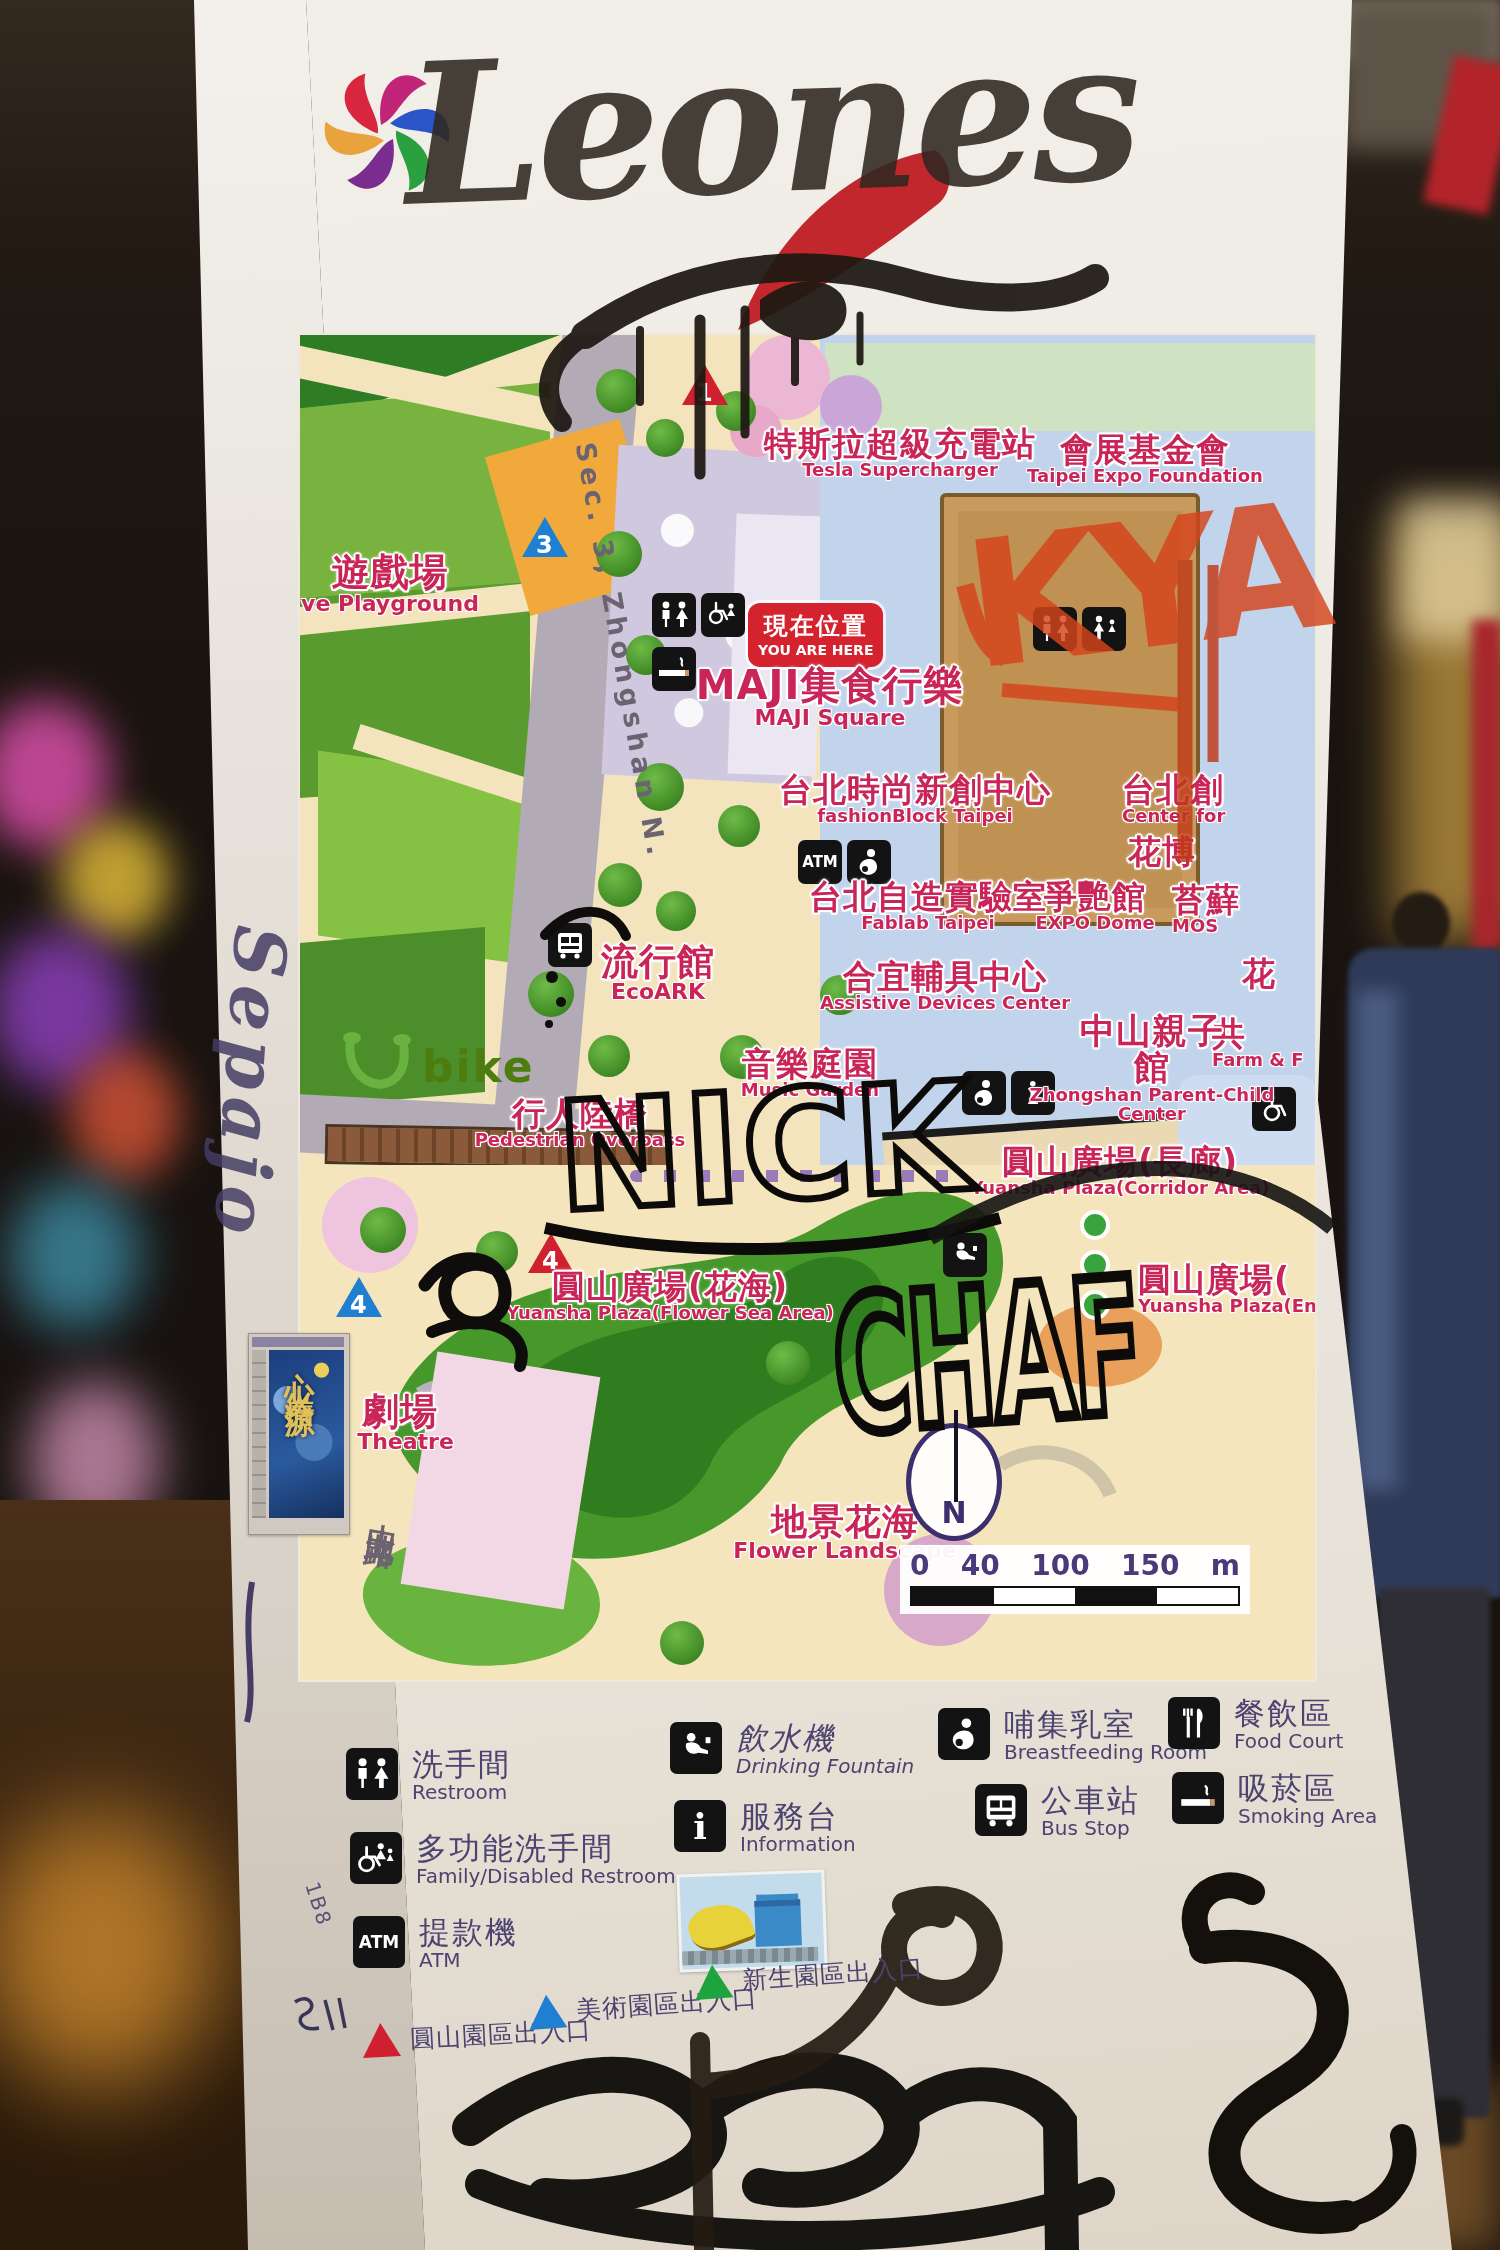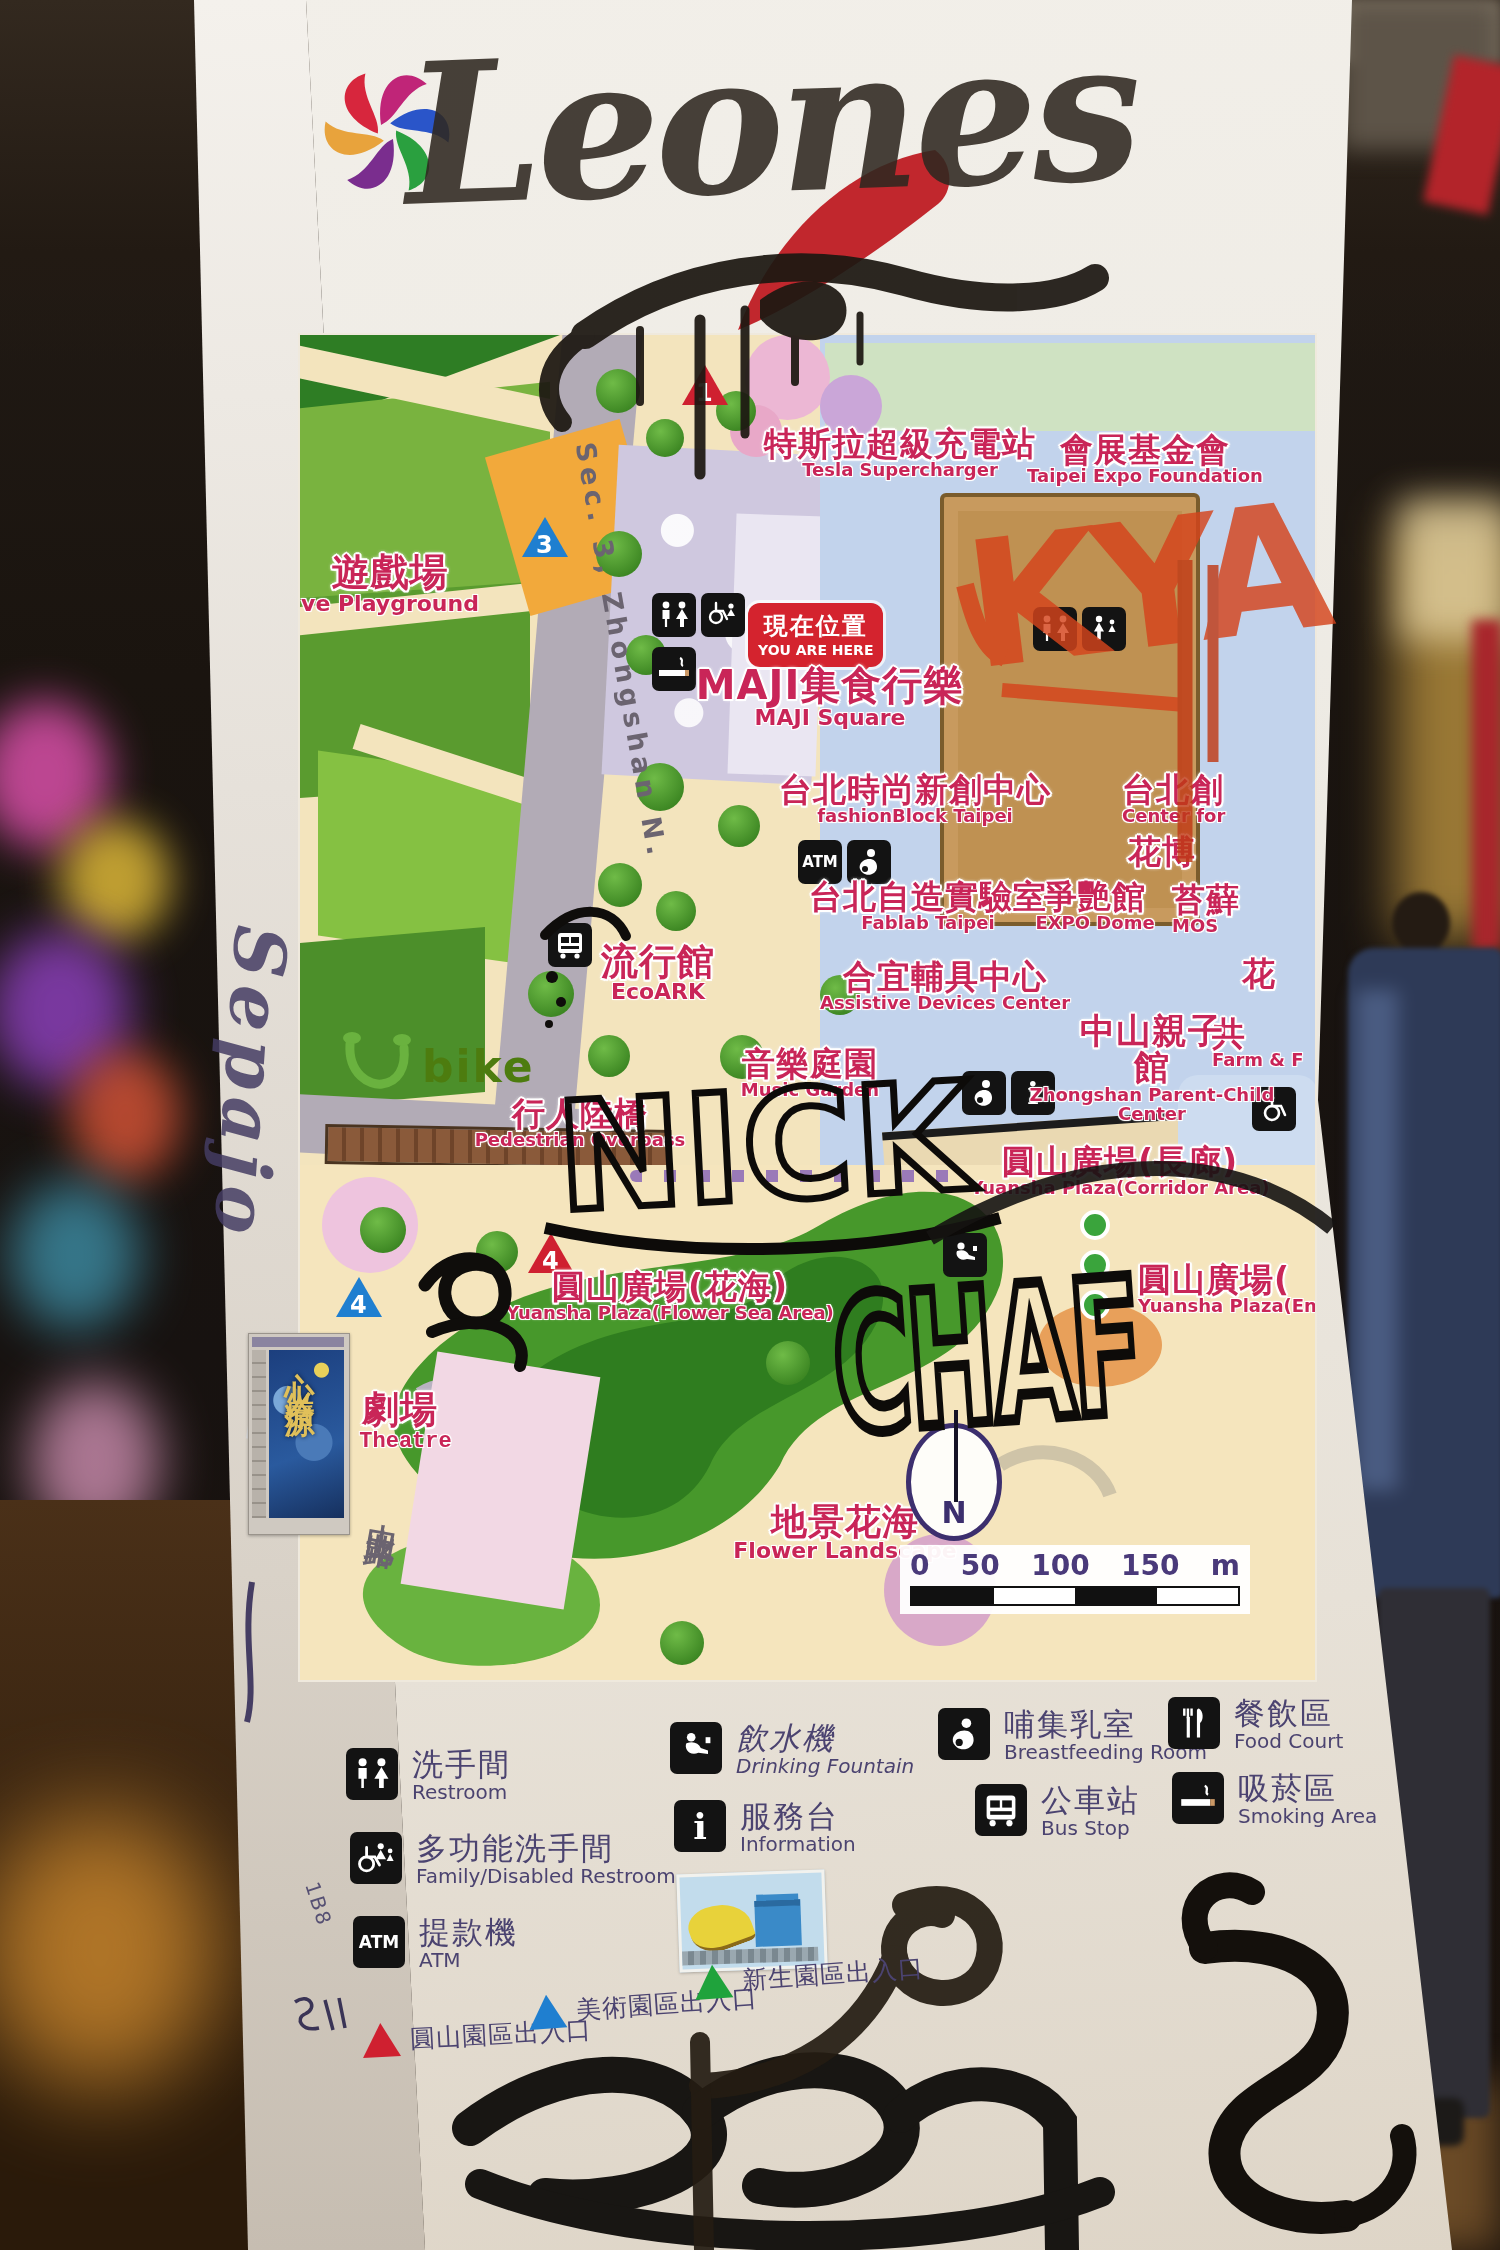--- a/index.html
+++ b/index.html
@@ -408,37 +408,37 @@
         <div class="en">Yuansha Plaza(Corridor Area)</div>
       </div>
     <div class="ml" style="left:370px;top:935px;">
       <div class="zh">圓山廣場(花海)</div>
         <div class="en">Yuansha Plaza(Flower Sea Area)</div>
       </div>
     <div class="ml mr" style="left:838px;top:928px;">
       <div class="zh">圓山廣場(</div>
         <div class="en">Yuansha Plaza(Entra</div>
       </div>
-    <div class="ml" style="left:100px;top:1058px;font-family:Liberation Mono, monospace;">
+    <div class="ml" style="left:100px;top:1058px;">
       <div class="zh" style="font-size:37px;">劇場</div>
         <div class="en" style="font-size:22px;padding-left:11px;">Theatre</div>
       </div>
     <div class="ml" style="left:545px;top:1140px;margin-top:28px;">
       <div class="zh" style="font-size:36px;">地景花海</div>
         <div class="en" style="font-size:22px;">Flower Landscape</div>
       </div>
 
     <div class="abs compass" style="left:606px;top:1088px;">
       <div class="needle"></div>
       <span style="margin-bottom:6px;">N</span>
     </div>
     <div class="abs scalebar" style="left:600px;top:1210px;width:330px;">
       <div class="ticks">
         <span>0</span>
-        <span>50</span>
+        <span>40</span>
         <span>100</span>
         <span>150</span>
         <span>m</span>
       </div>
       <div class="segs">
         <div style="background:#111;"></div>
           <div style="background:#fff;"></div>
           <div style="background:#111;"></div>
           <div style="background:#fff;"></div>
       </div>

